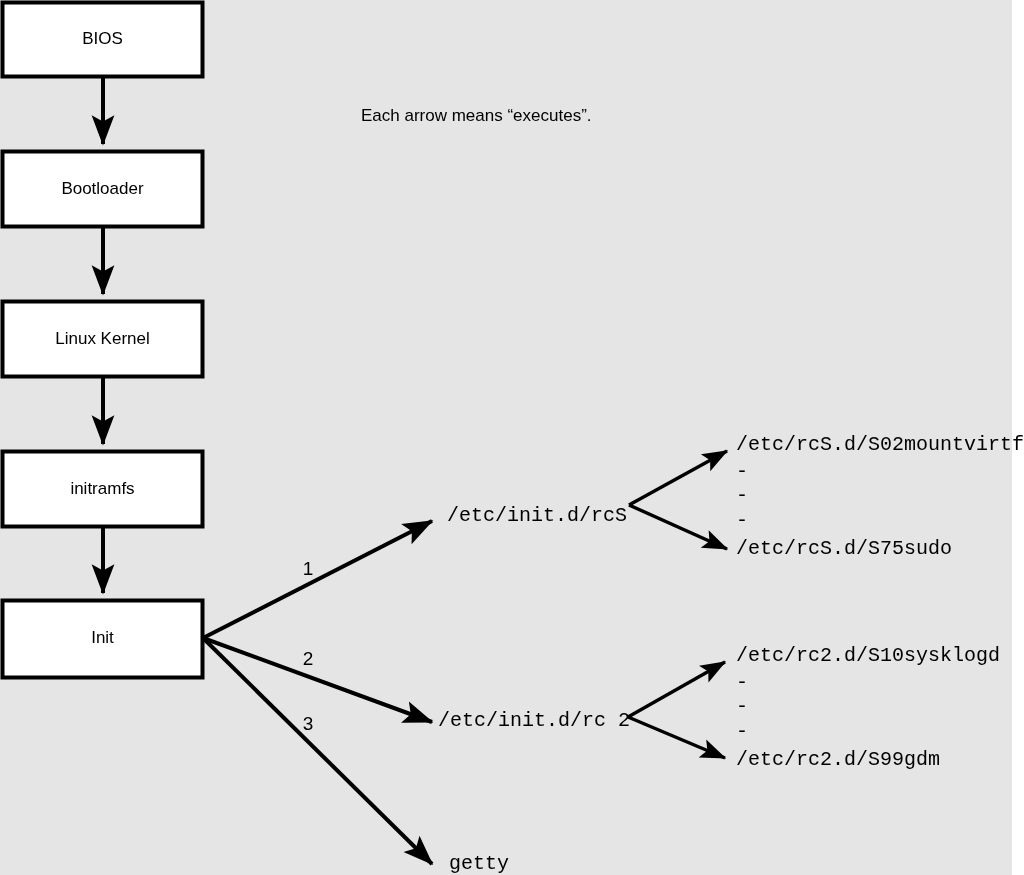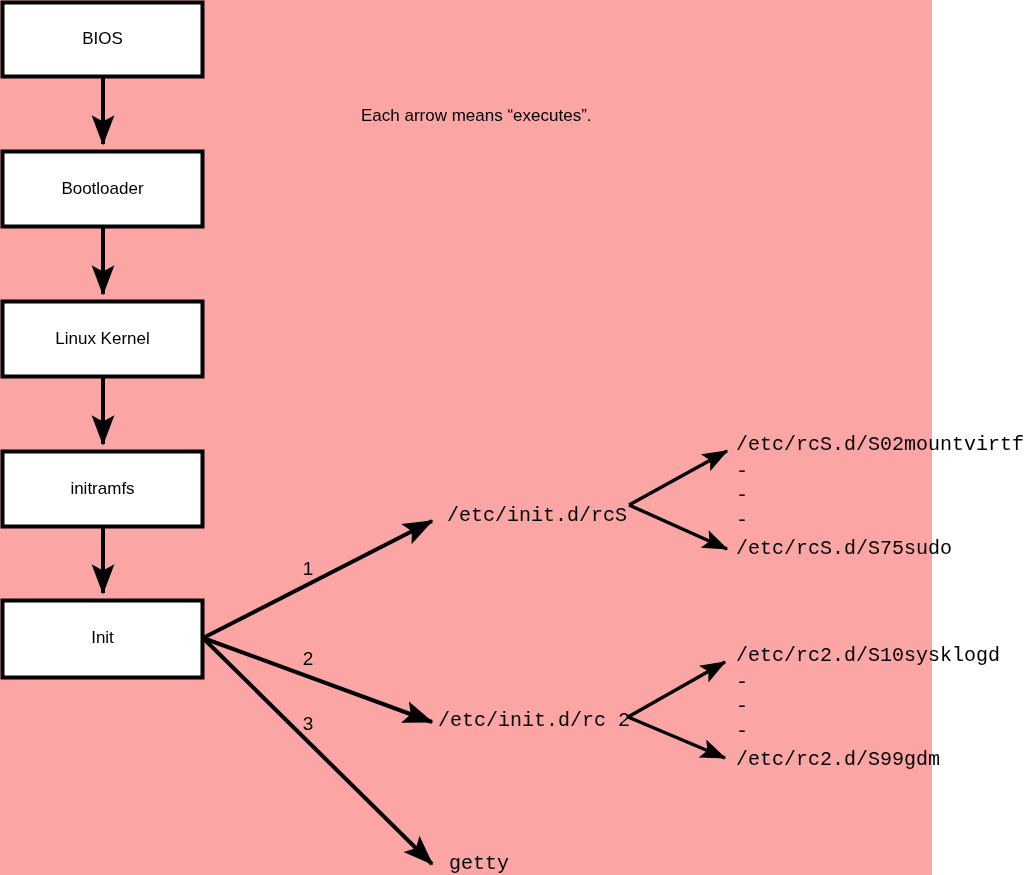--- a/index.html
+++ b/index.html
@@ -8,23 +8,23 @@
     background: #ffffff;
   }
   body {
     width: 1024px;
     height: 875px;
     overflow: hidden;
     font-family: "Liberation Sans", sans-serif;
   }
   #diagram-root {
     position: relative;
-    width: 932px;
+    width: 1012px;
     height: 875px;
-    background: #fca5a5;
+    background: #e5e5e5;
   }
   #diagram-svg {
     position: absolute;
     top: 0;
     left: 0;
     width: 1024px;
     height: 875px;
   }
   .box-rect {
     fill: #ffffff;

